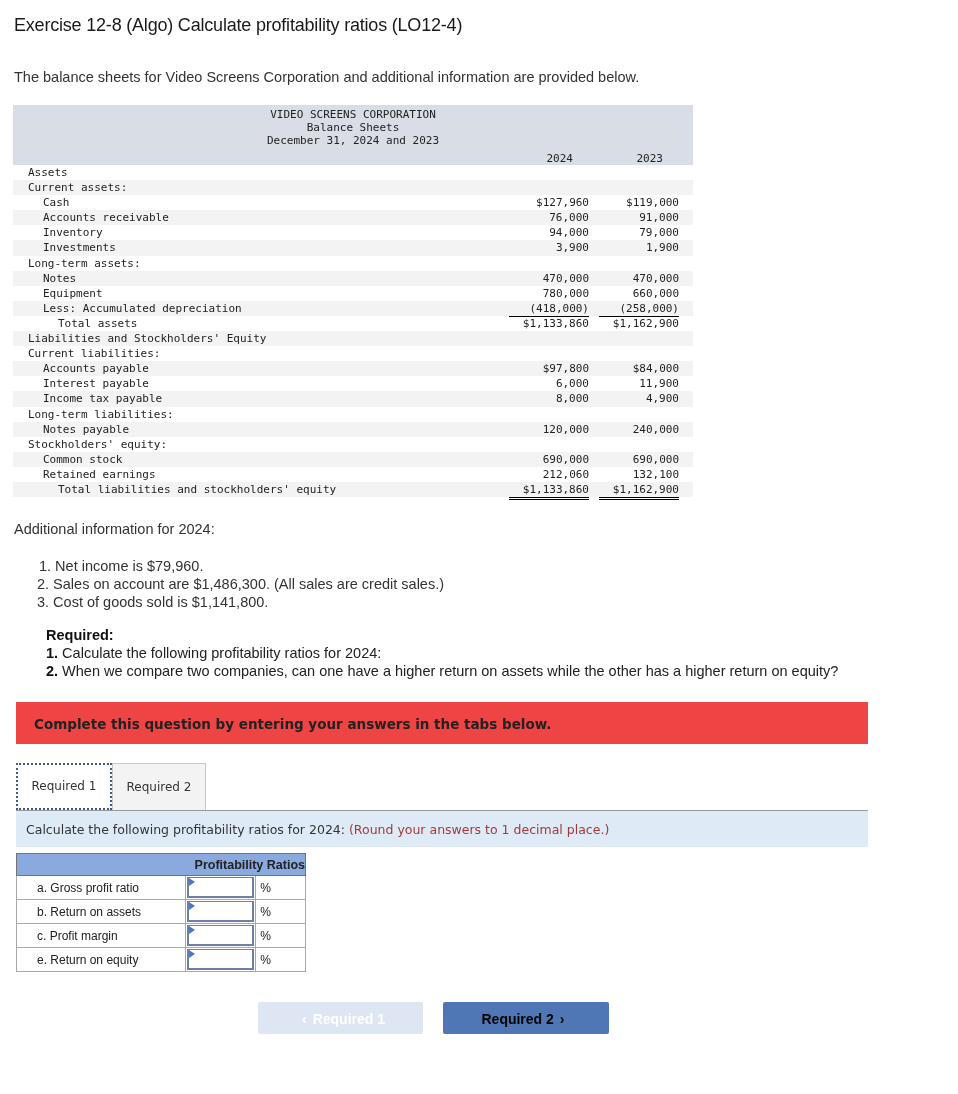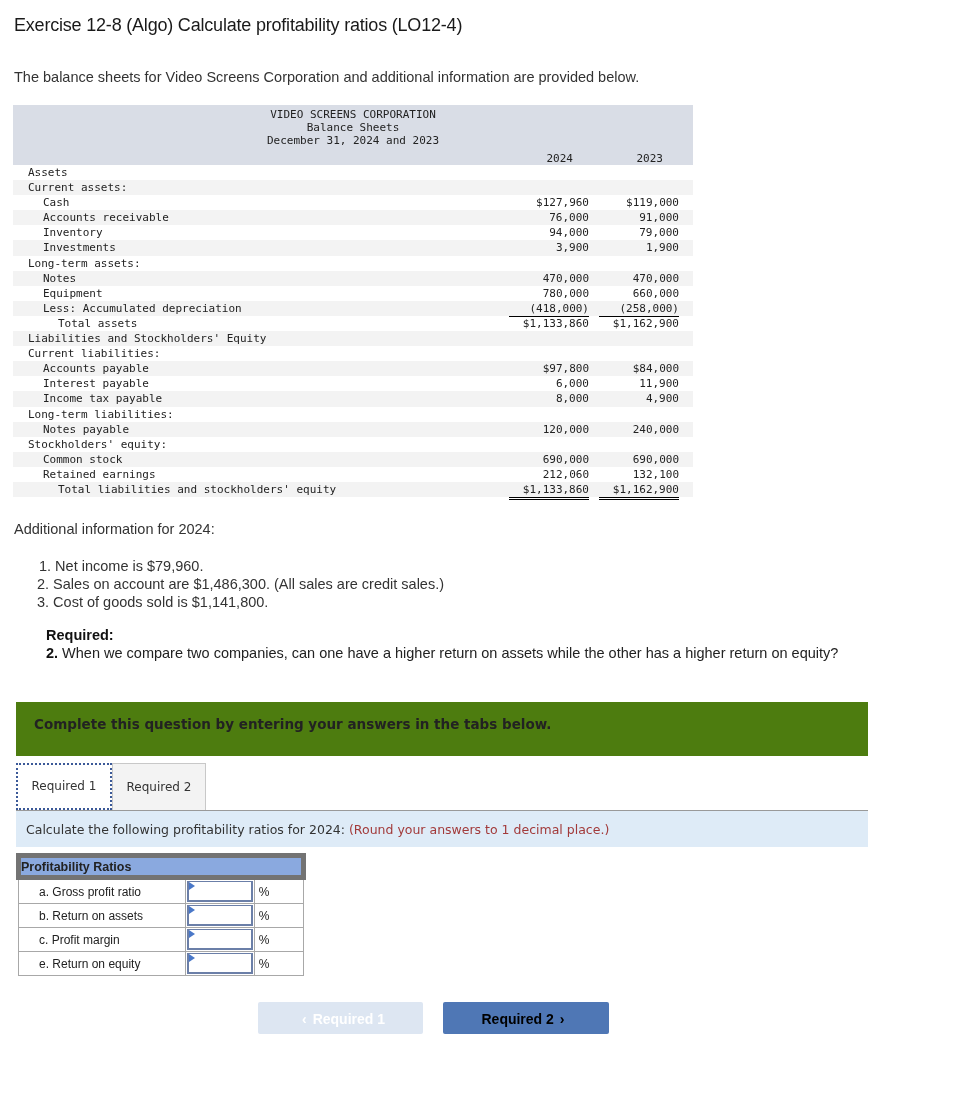--- a/index.html
+++ b/index.html
@@ -37,22 +37,22 @@
   .yr24 { position: absolute; top: 47px; right: 120px; }
   .yr23 { position: absolute; top: 47px; right: 30px; }
 
   .addl-title { position: absolute; left: 14px; top: 521px; font-size: 14.5px; color: #333; }
   .addl-list { position: absolute; left: 37px; top: 557px; font-size: 14.5px; color: #333; line-height: 18px; }
 
   .req { position: absolute; left: 14px; top: 626px; font-size: 14.5px; color: #222; line-height: 18px; margin-left: 32px; }
   .req b { color: #111; }
 
   .instr-box {
-    position: absolute; left: 16px; top: 702px; width: 852px; height: 54px;
-    background: #4d7c0f;
+    position: absolute; left: 16px; top: 702px; width: 852px; height: 42px;
+    background: #ef4444;
   }
   .instr-box span {
     position: absolute; left: 18px; top: 14px;
     font-family: "DejaVu Sans", sans-serif; font-weight: bold; font-size: 13.5px; color: #222;
   }
   .tabs { position: absolute; left: 16px; top: 763px; height: 48px; }
   .tab {
     position: absolute; top: 0; height: 47px; font-family: "DejaVu Sans", sans-serif;
     font-size: 12px; color: #333; text-align: center; line-height: 47px; cursor: pointer;
   }
@@ -65,21 +65,21 @@
   }
   .calc-bar span.t { position: absolute; left: 10px; top: 11px; }
   .calc-bar .hint { color: #a23a3a; }
 
   .ratios {
     position: absolute; left: 16px; top: 853px; width: 290px;
     border-collapse: collapse; font-size: 12px; color: #222;
   }
   .ratios th {
     background: #8aa9df; height: 22px; font-weight: bold; font-size: 12.5px; color: #222;
-    border: 5px solid #737373; text-align: left; padding: 0;
+    border: 1px solid #737373; text-align: right; padding: 0;
   }
   .ratios td { border: 1px solid #a8a8a8; height: 23px; padding: 0 0 0 20px; }
   .ratios td.lbl { width: 170px; }
   .ratios td.inp { width: 70px; padding: 1px; border-color: #a8a8a8; }
   .ratios td.unit { width: 50px; padding-left: 4px; }
   .ratios input {
     width: 100%; height: 21px; border: 2px solid #6b7fa8; border-top-width: 1px; margin: 0; padding: 0 3px;
     font-size: 12px; background: #fff; position: relative;
   }
   .inp-wrap { position: relative; width: 100%; height: 21px; }
@@ -148,20 +148,21 @@
 
 <div class="addl-title">Additional information for 2024:</div>
 <div class="addl-list">
   <div style="padding-left:2px;">1. Net income is $79,960.</div>
   <div>2. Sales on account are $1,486,300. (All sales are credit sales.)</div>
   <div>3. Cost of goods sold is $1,141,800.</div>
 </div>
 
 <div class="req">
   <div><b>Required:</b></div>
+  <div><b>1.</b><span> Calculate the following profitability ratios for 2024:</span></div>
   <div><b>2.</b><span> When we compare two companies, can one have a higher return on assets while the other has a higher return on equity?</span></div>
 </div>
 
 <div class="instr-box">
   <span>Complete this question by entering your answers in the tabs below.</span>
 </div>
 
 <div class="tab-line2"></div>
 <div class="tabs">
   <div class="tab active">Required 1</div>

